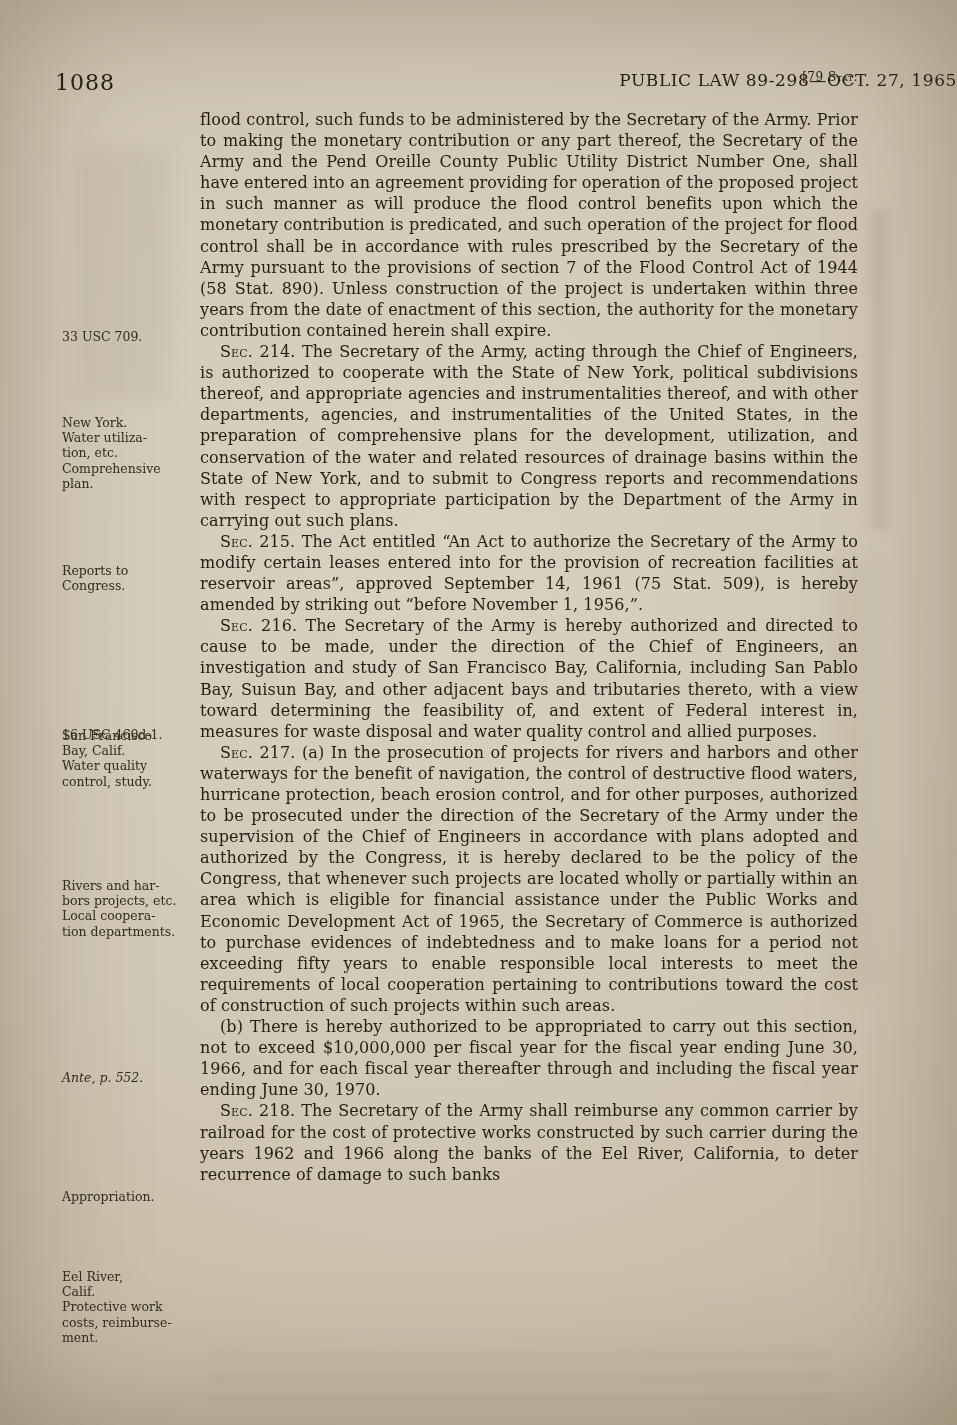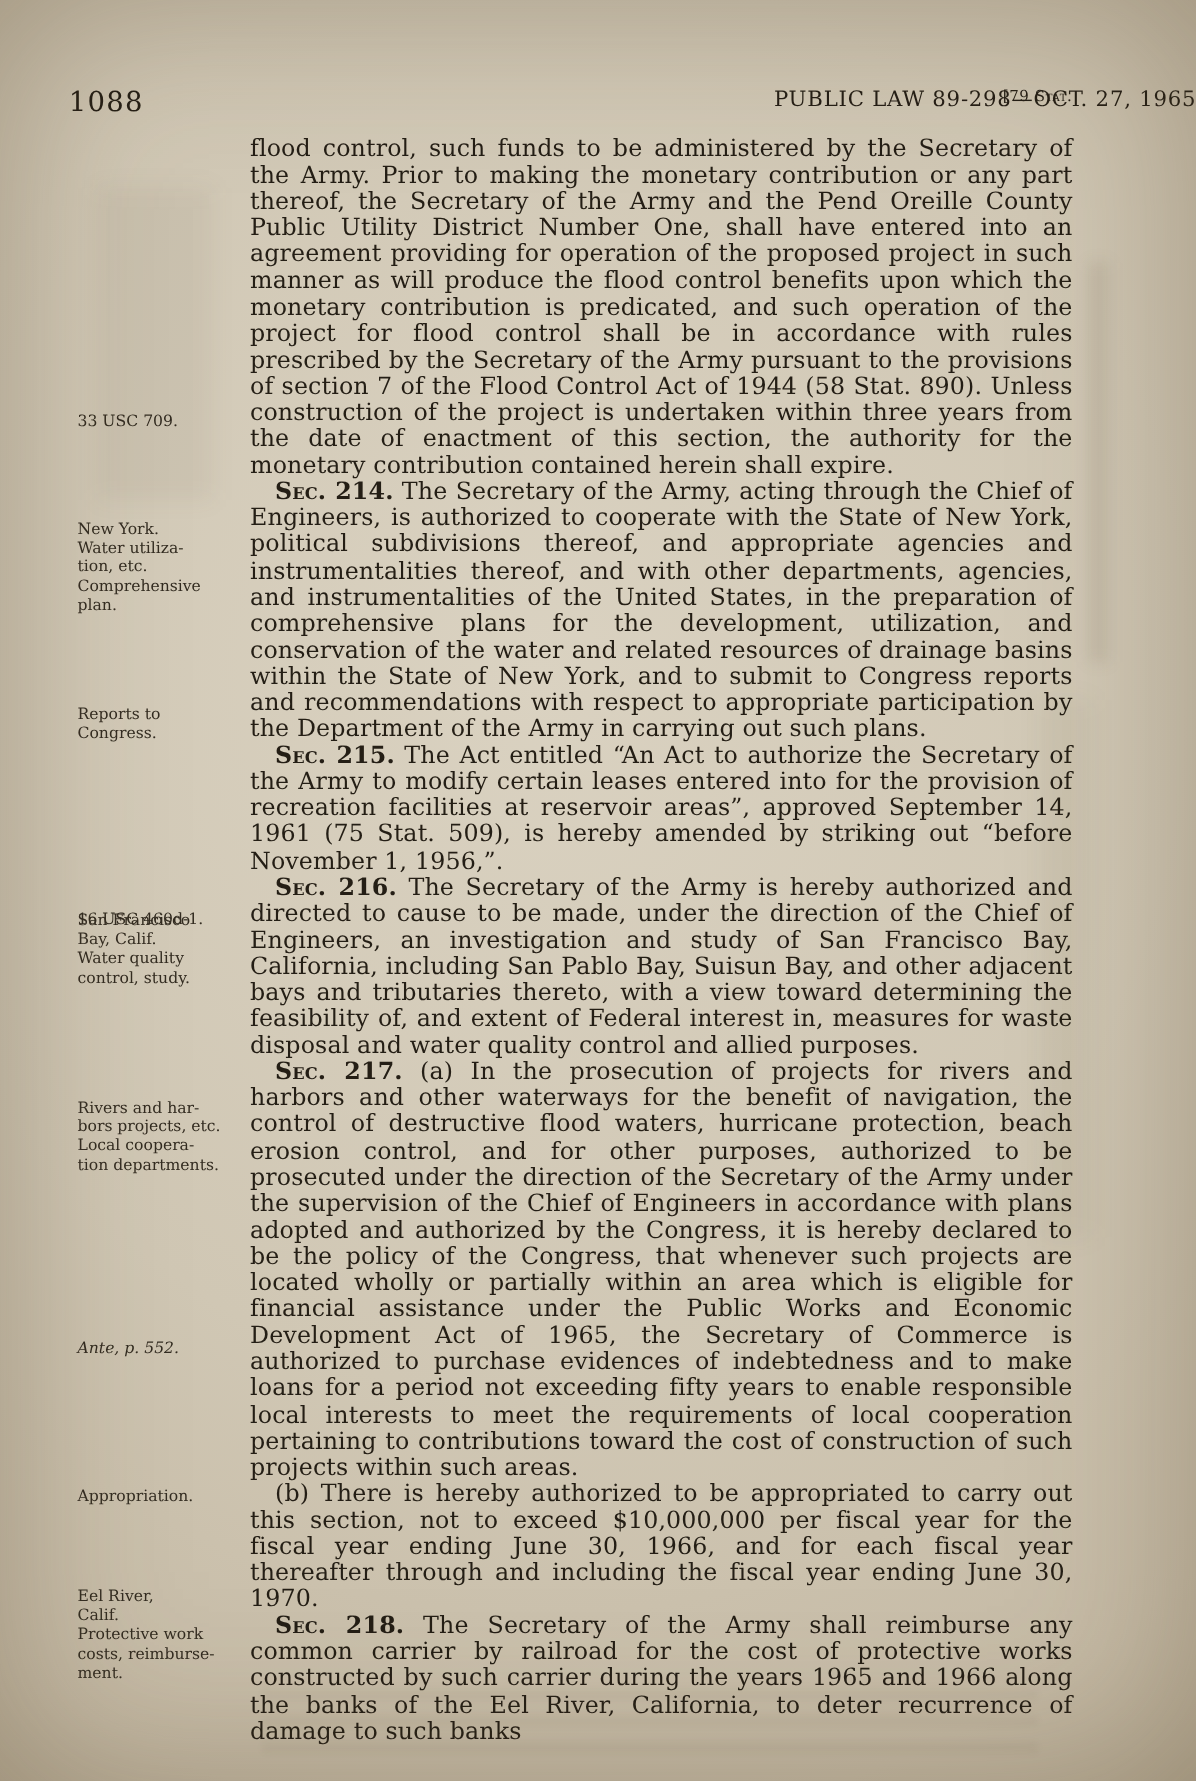--- a/index.html
+++ b/index.html
@@ -17,26 +17,26 @@
   }
 
   
   .page-num { position:absolute; top:70px; left:55px; font-size:22px; letter-spacing:1px; }
   .header-title { position:absolute; top:70px; left:0; right:0; text-align:right; font-size:17px; letter-spacing:.6px; }
   .header-stat { position:absolute; top:70px; right:99px; font-size:12px; font-variant:small-caps; letter-spacing:.5px; }
 
   
   .body {
     position:absolute; top:109px; left:200px; width:658px;
-    font-size:19px; line-height:21.1px; text-align:justify;
+    font-size:16px; line-height:21.1px; text-align:justify;
     letter-spacing:.1px; color:#241e15;
   }
   .para { text-indent:20px; }
   .para.flush { text-indent:0; }
-  .sec { font-variant:small-caps;font-weight:bold; }
+  .sec { font-variant:small-caps; }
 
   
   .note {
     position:absolute; left:62px; width:138px;
     font-size:12.5px; line-height:15.2px; white-space:pre-line;
     color:#332c21; text-align:left;margin-top:29px;
   }
   .note.italic { font-style:italic; }
 
   
@@ -90,16 +90,16 @@
 ment.</div>
   </aside>
 
   <main class="body">
     <p class="para flush"><span class="sec"></span> <span>flood control, such funds to be administered by the Secretary of the Army. Prior to making the monetary contribution or any part thereof, the Secretary of the Army and the Pend Oreille County Public Utility District Number One, shall have entered into an agreement providing for operation of the proposed project in such manner as will produce the flood control benefits upon which the monetary contribution is predicated, and such operation of the project for flood control shall be in accordance with rules prescribed by the Secretary of the Army pursuant to the provisions of section 7 of the Flood Control Act of 1944 (58 Stat. 890). Unless construction of the project is undertaken within three years from the date of enactment of this section, the authority for the monetary contribution contained herein shall expire.</span></p>
     <p class="para"><span class="sec">Sec. 214.</span> <span>The Secretary of the Army, acting through the Chief of Engineers, is authorized to cooperate with the State of New York, political subdivisions thereof, and appropriate agencies and instrumentalities thereof, and with other departments, agencies, and instrumentalities of the United States, in the preparation of comprehensive plans for the development, utilization, and conservation of the water and related resources of drainage basins within the State of New York, and to submit to Congress reports and recommendations with respect to appropriate participation by the Department of the Army in carrying out such plans.</span></p>
     <p class="para"><span class="sec">Sec. 215.</span> <span>The Act entitled “An Act to authorize the Secretary of the Army to modify certain leases entered into for the provision of recreation facilities at reservoir areas”, approved September 14, 1961 (75 Stat. 509), is hereby amended by striking out “before November 1, 1956,”.</span></p>
     <p class="para"><span class="sec">Sec. 216.</span> <span>The Secretary of the Army is hereby authorized and directed to cause to be made, under the direction of the Chief of Engineers, an investigation and study of San Francisco Bay, California, including San Pablo Bay, Suisun Bay, and other adjacent bays and tributaries thereto, with a view toward determining the feasibility of, and extent of Federal interest in, measures for waste disposal and water quality control and allied purposes.</span></p>
     <p class="para"><span class="sec">Sec. 217.</span> <span>(a) In the prosecution of projects for rivers and harbors and other waterways for the benefit of navigation, the control of destructive flood waters, hurricane protection, beach erosion control, and for other purposes, authorized to be prosecuted under the direction of the Secretary of the Army under the supervision of the Chief of Engineers in accordance with plans adopted and authorized by the Congress, it is hereby declared to be the policy of the Congress, that whenever such projects are located wholly or partially within an area which is eligible for financial assistance under the Public Works and Economic Development Act of 1965, the Secretary of Commerce is authorized to purchase evidences of indebtedness and to make loans for a period not exceeding fifty years to enable responsible local interests to meet the requirements of local cooperation pertaining to contributions toward the cost of construction of such projects within such areas.</span></p>
     <p class="para"><span class="sec"></span> <span>(b) There is hereby authorized to be appropriated to carry out this section, not to exceed $10,000,000 per fiscal year for the fiscal year ending June 30, 1966, and for each fiscal year thereafter through and including the fiscal year ending June 30, 1970.</span></p>
-    <p class="para"><span class="sec">Sec. 218.</span> <span>The Secretary of the Army shall reimburse any common carrier by railroad for the cost of protective works constructed by such carrier during the years 1965 and 1966 along the banks of the Eel River, California, to deter recurrence of damage to such banks</span></p>
+    <p class="para"><span class="sec">Sec. 218.</span> <span>The Secretary of the Army shall reimburse any common carrier by railroad for the cost of protective works constructed by such carrier during the years 1962 and 1966 along the banks of the Eel River, California, to deter recurrence of damage to such banks</span></p>
   </main>
 
 </div>
 
 </body></html>

